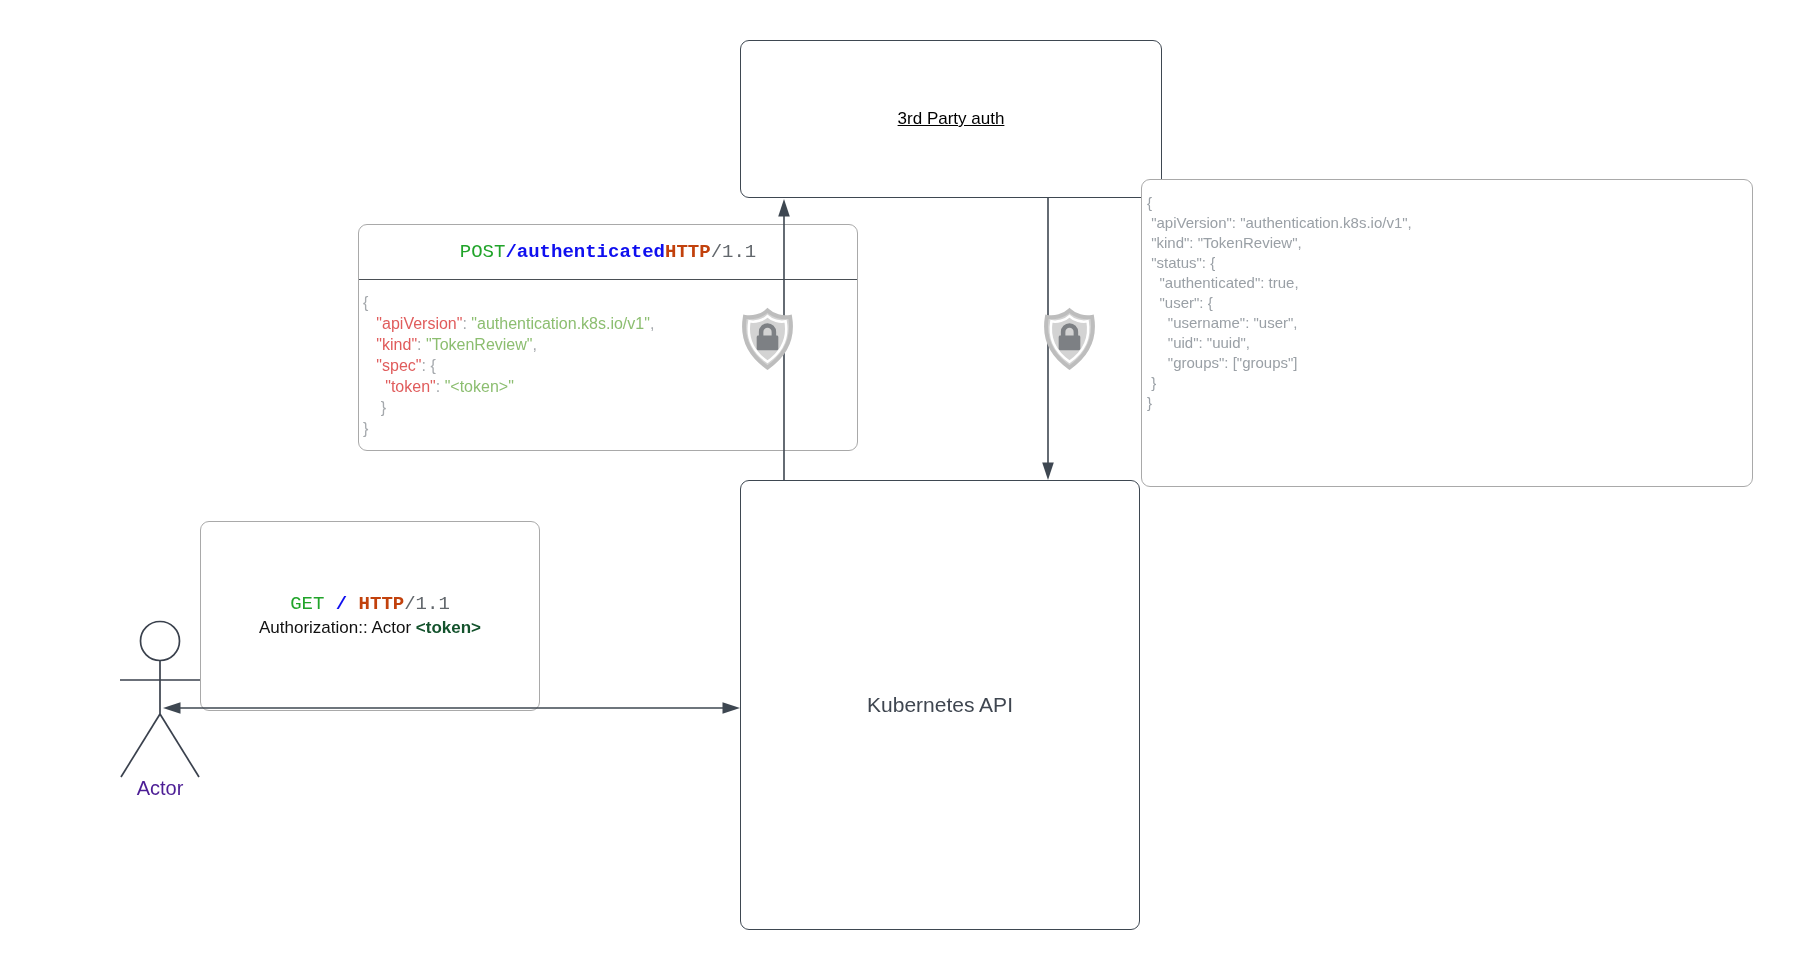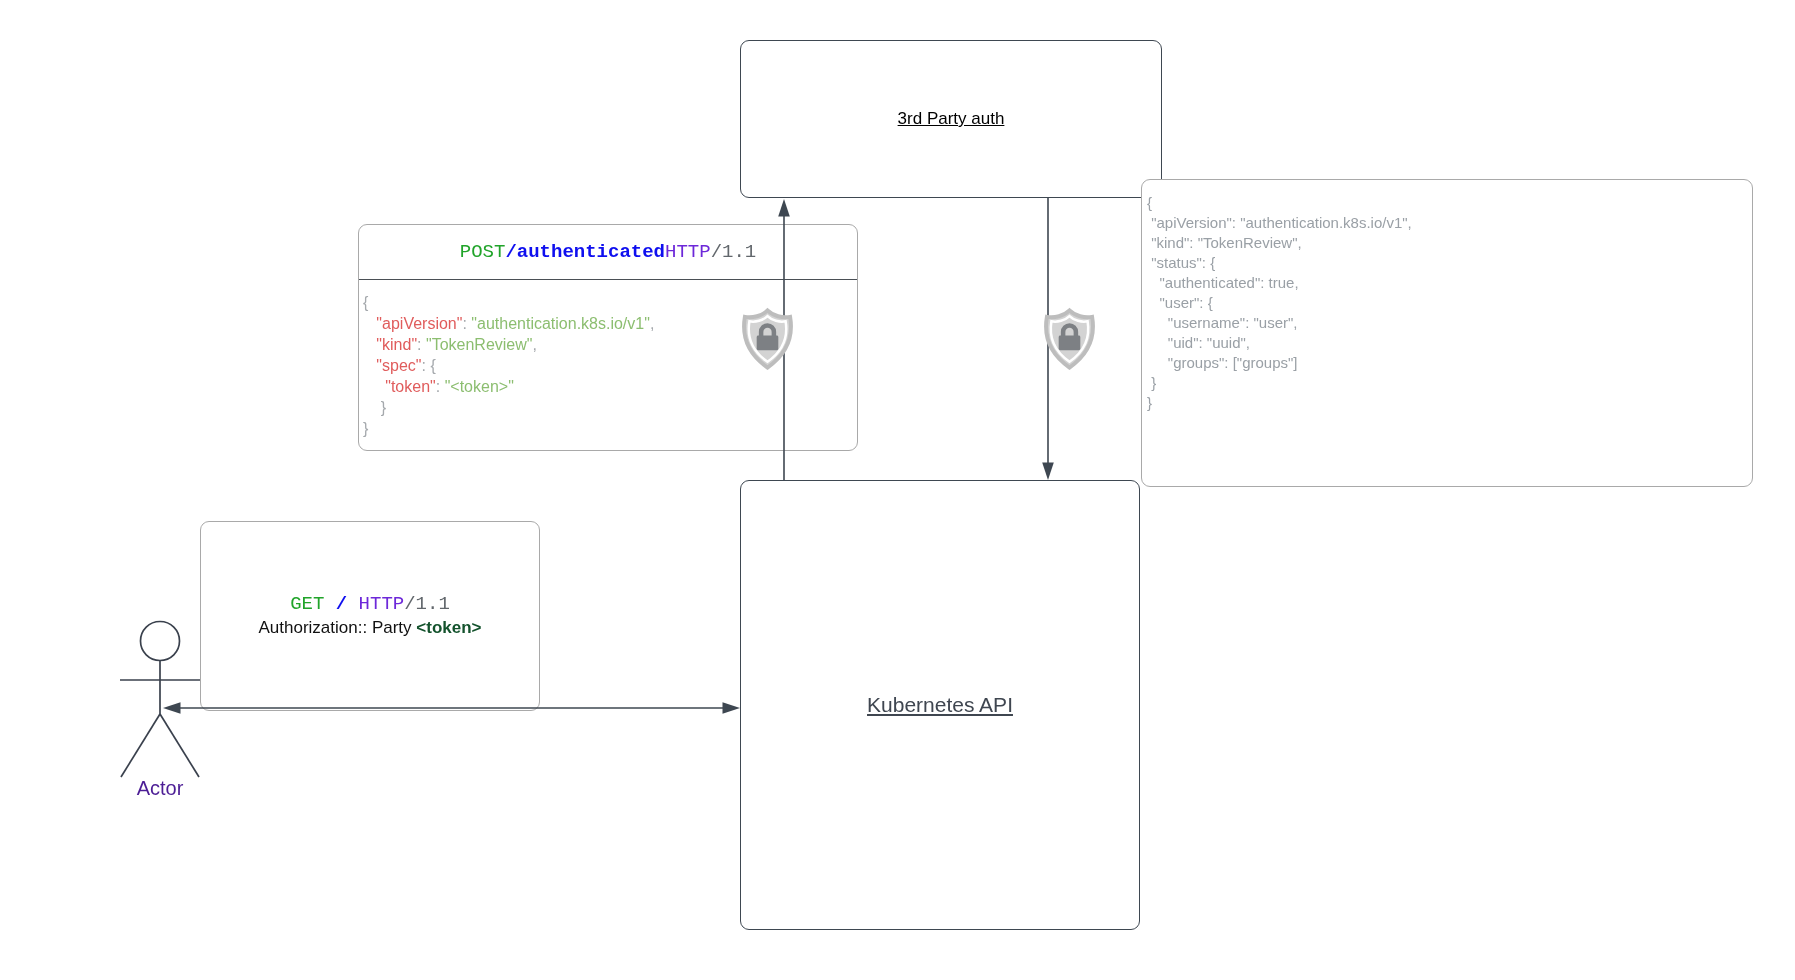--- a/index.html
+++ b/index.html
@@ -12,21 +12,21 @@
   .node.light{border:1.5px solid #a9a9a9;}
 
   
   #third-party-box{left:740px;top:40px;width:422px;height:158px;
        display:flex;align-items:center;justify-content:center;z-index:1;}
   #third-party-box .lbl{font-size:17px;color:#000;text-decoration:underline;}
 
   
   #k8s-box{left:740px;top:480px;width:400px;height:450px;
        display:flex;align-items:center;justify-content:center;z-index:1;}
-  #k8s-box .lbl{font-size:21px;color:#3f4650;text-decoration:underline;}
+  #k8s-box .lbl{font-size:21px;color:#3f4650;}
 
   
   #post-box{left:358px;top:224px;width:500px;height:227px;z-index:2;}
   #post-box .post-header{height:55px;display:flex;align-items:center;justify-content:center;
        border-bottom:1.5px solid #4a4f55;box-sizing:border-box;}
   .code-mono{font-family:"Liberation Mono","DejaVu Sans Mono",monospace;font-size:19px;}
   #post-box .post-body{padding:12px 4px 0 4px;font-size:16px;line-height:21px;white-space:pre;}
 
   
   #get-box{left:200px;top:521px;width:340px;height:190px;z-index:2;
@@ -36,21 +36,21 @@
 
   
   #response-box{left:1141px;top:179px;width:612px;height:308px;z-index:2;}
   #response-box pre{margin:0;padding:13px 4px 0 5px;
        font-family:"Liberation Sans","DejaVu Sans",sans-serif;
        font-size:15px;line-height:20px;color:#9aa0a6;}
 
   
   .tk-green{color:#21a42a;}
   .tk-blue{color:#0f0fef;font-weight:bold;}
-  .tk-purple{color:#6d28d9;font-weight:normal;}
+  .tk-purple{color:#c2410c;font-weight:bold;}
   .tk-dim{color:#62676c;}
   .tk-key{color:#e05c5c;}
   .tk-str{color:#8cbe70;}
   .tk-pun{color:#a5a9ad;}
   .tk-txt{color:#111111;}
   .tk-orange{color:#14532d;font-weight:bold;}
 
   
   #overlay{position:absolute;inset:0;z-index:4;pointer-events:none;}
 
@@ -95,21 +95,21 @@
       </div>
     <div class="post-body"><div class="code-line"><span class="tk-pun">{</span></div><div class="code-line"><span class="tk-pun">   </span><span class="tk-key">"apiVersion"</span><span class="tk-pun">: </span><span class="tk-str">"authentication.k8s.io/v1"</span><span class="tk-pun">,</span></div><div class="code-line"><span class="tk-pun">   </span><span class="tk-key">"kind"</span><span class="tk-pun">: </span><span class="tk-str">"TokenReview"</span><span class="tk-pun">,</span></div><div class="code-line"><span class="tk-pun">   </span><span class="tk-key">"spec"</span><span class="tk-pun">: {</span></div><div class="code-line"><span class="tk-pun">     </span><span class="tk-key">"token"</span><span class="tk-pun">: </span><span class="tk-str">"&lt;token&gt;"</span></div><div class="code-line"><span class="tk-pun">    }</span></div><div class="code-line"><span class="tk-pun">}</span></div></div>
   </div>
 
   <div class="node dark" id="k8s-box">
     <span class="lbl">Kubernetes API</span>
   </div>
 
   <div class="node light" id="get-box">
     <div class="req-line code-mono"><span class="tk-green">GET </span><span class="tk-blue">/ </span><span class="tk-purple">HTTP</span><span class="tk-dim">/1.1</span></div>
-    <div class="hdr-line"><span class="tk-txt">Authorization:: Party </span><span class="tk-orange">&lt;token&gt;</span></div>
+    <div class="hdr-line"><span class="tk-txt">Authorization:: Actor </span><span class="tk-orange">&lt;token&gt;</span></div>
   </div>
 
   <svg id="overlay" width="1795" height="980" viewBox="0 0 1795 980">
 
     <g stroke="#3e4751" fill="#3e4751">
       <line x1="784" y1="216" x2="784" y2="480" stroke-width="1.6"></line>
       <polygon points="784,199 778.2,216.5 789.8,216.5" stroke="none"></polygon>
     </g>
 
     <g stroke="#3e4751" fill="#3e4751">

